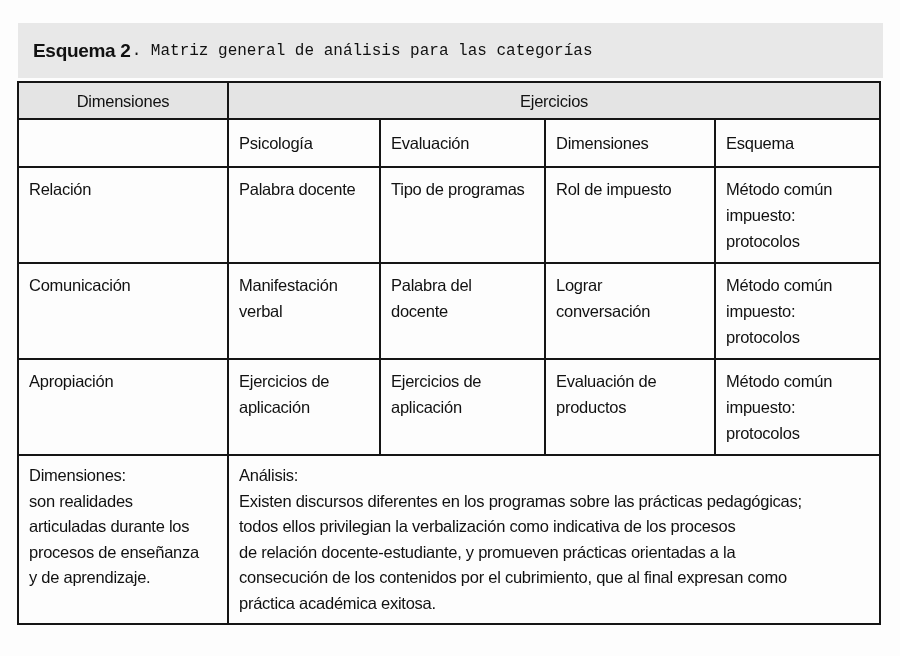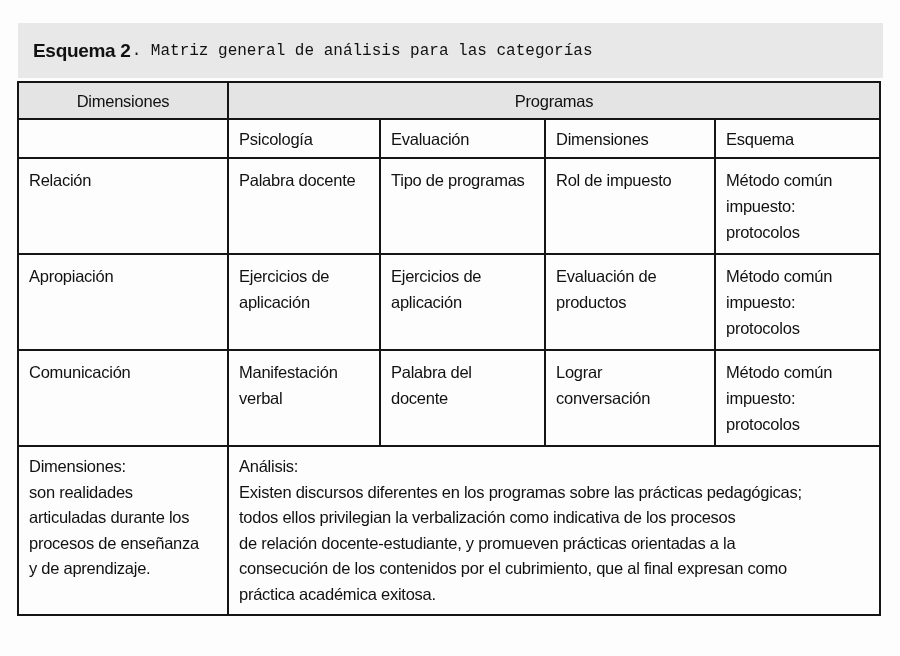--- a/index.html
+++ b/index.html
@@ -69,21 +69,21 @@
     padding: 4px 10px;
   }
   tr.hdr td {
     height: 37px;
     background: var(--header-bg);
     text-align: center;
     vertical-align: middle;
     padding: 2px 10px;
   }
   tr.prg td {
-    height: 39px;
+    height: 48px;
     vertical-align: middle;
     padding: 4px 10px;
   }
   tr.datarow td { height: 85px; margin-left: 32px; }
   tr.footer-row td {
     height: 156px;
     line-height: 25.5px;
     padding: 7px 10px;
   }
 </style>
@@ -99,58 +99,58 @@
   <colgroup>
     <col style="width:210px">
     <col style="width:152px">
     <col style="width:165px">
     <col style="width:170px">
     <col style="width:165px">
   </colgroup>
   <tbody>
     <tr class="hdr">
       <td>Dimensiones</td>
-      <td colspan="4">Programas</td>
+      <td colspan="4">Ejercicios</td>
     </tr>
     <tr class="prg">
       <td></td>
       <td>Psicología</td>
       <td>Evaluación</td>
       <td>Dimensiones</td>
       <td>Esquema</td>
     </tr>
     <tr class="datarow">
       <td>Relación</td>
       <td>Palabra docente</td>
       <td>Tipo de programas</td>
       <td>Rol de impuesto</td>
       <td>Método común
 impuesto:
 protocolos</td>
     </tr>
     <tr class="datarow">
+      <td>Comunicación</td>
+      <td>Manifestación
+verbal</td>
+      <td>Palabra del
+docente</td>
+      <td>Lograr
+conversación</td>
+      <td>Método común
+impuesto:
+protocolos</td>
+    </tr>
+    <tr class="datarow">
       <td>Apropiación</td>
       <td>Ejercicios de
 aplicación</td>
       <td>Ejercicios de
 aplicación</td>
       <td>Evaluación de
 productos</td>
-      <td>Método común
-impuesto:
-protocolos</td>
-    </tr>
-    <tr class="datarow">
-      <td>Comunicación</td>
-      <td>Manifestación
-verbal</td>
-      <td>Palabra del
-docente</td>
-      <td>Lograr
-conversación</td>
       <td>Método común
 impuesto:
 protocolos</td>
     </tr>
     <tr class="footer-row">
       <td>Dimensiones:
 son realidades
 articuladas durante los
 procesos de enseñanza
 y de aprendizaje.</td>

